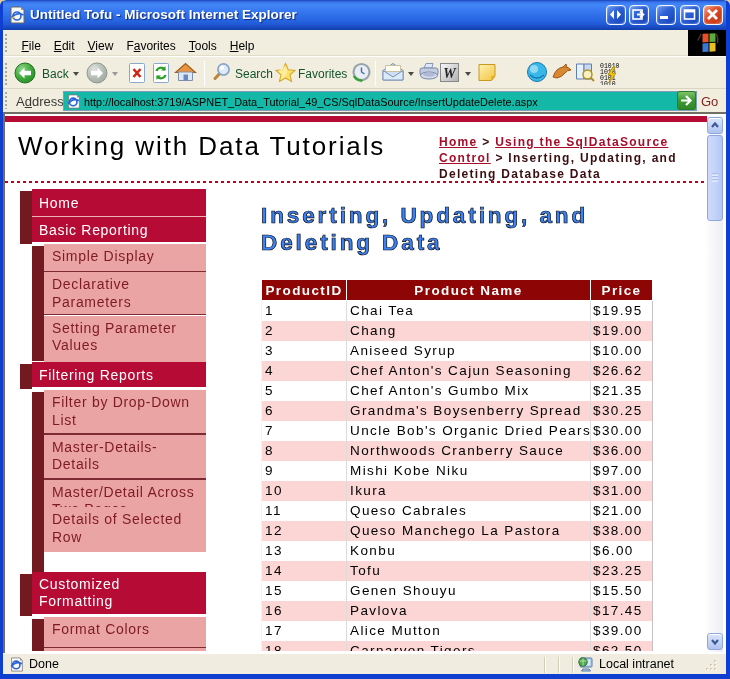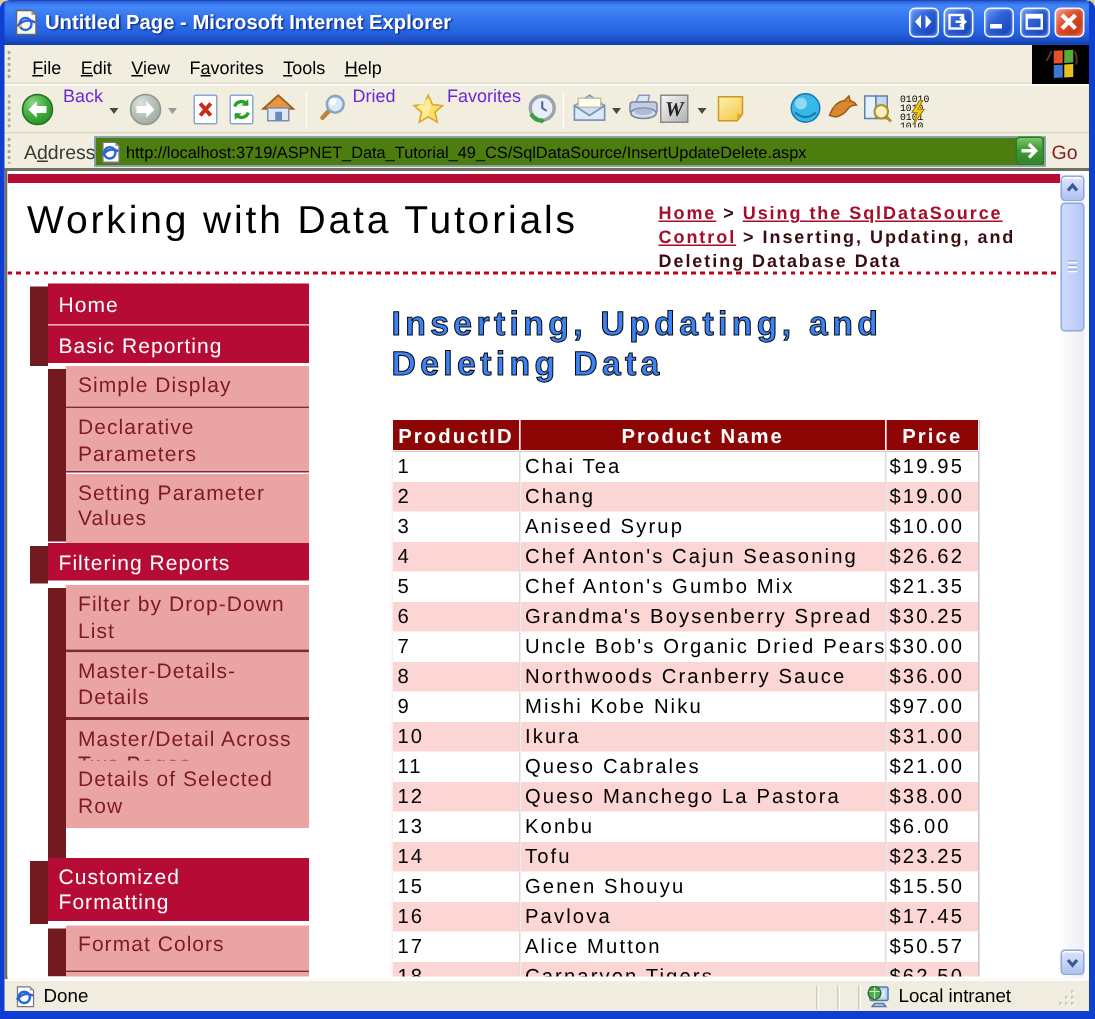--- a/index.html
+++ b/index.html
@@ -36,29 +36,29 @@
 .menuitem { position:relative; display:inline-block; font-size:12px; color:#000; padding:0 6.5px; }
 .menuitem u { text-decoration:underline; }
 #menuitems { position:absolute; left:15px; top:36px; }
 #logobox { left:688px; top:30px; width:38px; height:26px; background:#000; }
 
 
 #toolbar { left:3px; top:56px; width:723px; height:33px; background:#f1eee0;
   border-top:1px solid #fff; border-bottom:1px solid #d8d5c0; }
 #toolbar .grip { position:absolute; left:2px; top:6px; height:22px; }
 .tsep { position:absolute; top:4px; width:1px; height:25px; background:#d4d0bc; border-right:1px solid #fff; }
-.tlabel { position:absolute; top:0; font-size:12px; color:#6d28d9; }
+.tlabel { position:absolute; top:10px; font-size:12px; color:#14532d; }
 .dropar { position:absolute; top:15px; width:0; height:0; border-left:3px solid transparent;
   border-right:3px solid transparent; border-top:4px solid #4a4a42; }
 
 
 #addrbar { left:3px; top:89px; width:723px; height:23px; background:#f1eee0; }
 #addrbar .grip { position:absolute; left:2px; top:3px; height:17px; }
 #addrlabel { position:absolute; left:13px; top:5px; font-size:13px; color:#3a3a35; }
-#addrbox { position:absolute; left:60px; top:2px; width:634px; height:20px; background:#4d7c0f;
+#addrbox { position:absolute; left:60px; top:2px; width:634px; height:20px; background:#14b8a6;
   border:1px solid #7f9db9; }
 #addrurl { position:absolute; left:20px; top:4px; font-size:10.9px; color:#000; white-space:nowrap; }
 #addrdrop { position:absolute; right:1px; top:1px; width:16px; height:16px;
   background:linear-gradient(180deg,#e0e9fb,#c0d0f2); border:1px solid #9ab0d8; border-radius:2px; }
 #gobtn { position:absolute; left:674px; top:2px; width:19px; height:19px; border-radius:3px;
   background:linear-gradient(180deg,#7cc46a 0%,#3f9a33 45%,#2f8726 100%); border:1px solid #2d7a24; }
 #golabel { position:absolute; left:698px; top:5px; font-size:13px; color:#7f1d1d; }
 
 
 #contentframe { left:3px; top:112px; width:723px; height:541px;
@@ -112,21 +112,21 @@
 <body>
 <div id="win">
   <div class="abs" id="titlebar"></div>
   <div class="abs" id="titleicon"><svg width="17" height="18" viewBox="0 0 17 18">
     <path d="M2 1 h10 l3 3 v13 h-13 z" fill="#f8f8f4" stroke="#666" stroke-width="1"></path>
     <path d="M12 1 l3 3 h-3 z" fill="#999"></path>
     <circle cx="8" cy="10" r="4" fill="none" stroke="#2a64d8" stroke-width="1.6"></circle>
     <path d="M2.5 11.5 Q8 5.5 14.5 9" fill="none" stroke="#2a64d8" stroke-width="1.6"></path>
     <path d="M2.5 12.5 l2.5 -2.5 l1 1.8 z" fill="#e8b93c"></path>
   </svg></div>
-  <div class="abs" id="titletext">Untitled Page - Microsoft Internet Explorer</div>
+  <div class="abs" id="titletext">Untitled Tofu - Microsoft Internet Explorer</div>
   <div class="abs tbtn" style="left:606px">
     <svg width="17" height="17" viewBox="0 0 17 17">
         <path d="M7 4 L3 8.5 L7 13 Z M10 4 L14 8.5 L10 13 Z" fill="#fff"></path>
       </svg>
     </div>
   <div class="abs tbtn" style="left:629px">
     <svg width="17" height="17" viewBox="0 0 17 17">
         <rect x="3" y="4" width="9" height="9" fill="none" stroke="#fff" stroke-width="1.6"></rect>
         <path d="M7 8.5 h6 M10 5.5 l3.4 3 L10 11.5" stroke="#fff" stroke-width="1.8" fill="none"></path>
       </svg>
@@ -203,21 +203,21 @@
       <path d="M1.5 11.5 L11.5 2.5 L21.5 11.5 Z" fill="#e89440" stroke="#a06020" stroke-width="1.2"></path>
       <path d="M4.5 11 H18.5 V19.5 H4.5 Z" fill="#dce8f4" stroke="#8090a8"></path>
       <rect x="9.5" y="13.5" width="4.5" height="6" fill="#6a88c0"></rect>
       </svg>
     <div class="tsep" style="left:201px"></div>
     <svg class="abs" style="left:208px;top:4px" width="22" height="22" viewBox="0 0 22 22">
       <path d="M8.6 12.6 L4 17.5" stroke="#b8863c" stroke-width="3" stroke-linecap="round"></path>
       <circle cx="12.5" cy="8.5" r="5.6" fill="#ddeafa" stroke="#8aa4c8" stroke-width="1.7"></circle>
       <circle cx="10.8" cy="6.8" r="2.3" fill="#fff" opacity="0.95"></circle>
       </svg>
-    <div class="tlabel" style="left:232px">Dried</div>
+    <div class="tlabel" style="left:232px">Search</div>
     <svg class="abs" style="left:272px;top:5px" width="21" height="21" viewBox="0 0 21 21">
       <path d="M10.5 1.5 L13.3 7.7 L20 8.4 L15 12.8 L16.5 19.4 L10.5 15.9 L4.5 19.4 L6 12.8 L1 8.4 L7.7 7.7 Z" fill="#fbe06a" stroke="#d8a828" stroke-width="1.1"></path>
       <path d="M10.5 3.5 L12.5 8.5 L10.5 14.5 L5.5 18 L6.8 12.4 L3 9.2 Z" fill="#fff3b0" opacity="0.7"></path>
       </svg>
     <div class="tlabel" style="left:295px">Favorites</div>
     <svg class="abs" style="left:348px;top:5px" width="21" height="21" viewBox="0 0 21 21">
       <circle cx="10.5" cy="10" r="8" fill="#e8eef4" stroke="#98a4ac" stroke-width="2.2"></circle>
       <path d="M10.5 5.5 V10 L13.5 12" stroke="#4868a0" stroke-width="1.4" fill="none"></path>
       <path d="M3 14 A8.5 8.5 0 0 0 10 18.5" stroke="#38a038" stroke-width="2.6" fill="none"></path>
       <path d="M10 20.5 l2.5 -2.2 l-3.4 -1.4 z" fill="#38a038"></path>
@@ -419,21 +419,21 @@
             <td class="c3">$15.50</td>
           </tr>
       <tr class="alt">
             <td class="c1">16</td>
             <td class="c2">Pavlova</td>
             <td class="c3">$17.45</td>
           </tr>
       <tr>
             <td class="c1">17</td>
             <td class="c2">Alice Mutton</td>
-            <td class="c3">$50.57</td>
+            <td class="c3">$39.00</td>
           </tr>
       <tr class="alt">
             <td class="c1">18</td>
             <td class="c2">Carnarvon Tigers</td>
             <td class="c3">$62.50</td>
           </tr>
     </tbody>
       </table>
   </div>
   <div class="abs" id="scroll">

